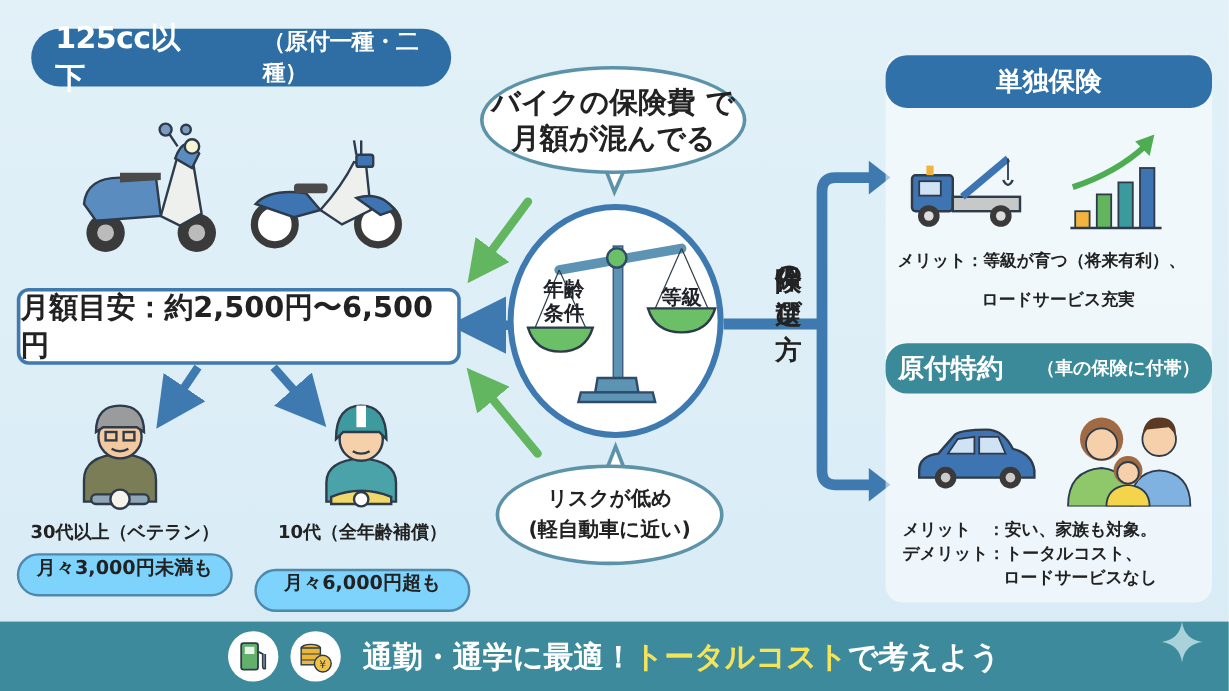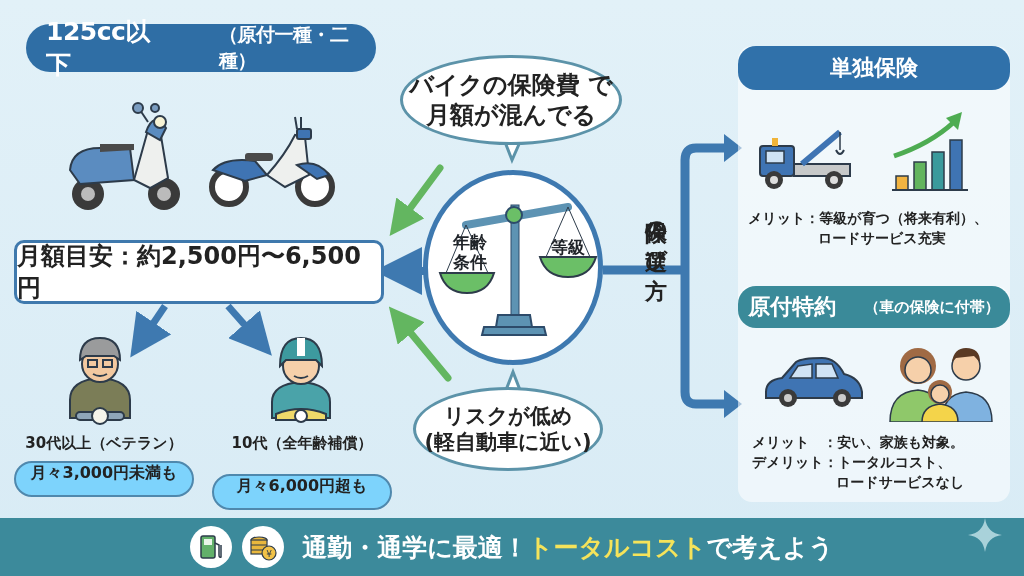--- a/index.html
+++ b/index.html
@@ -24,21 +24,21 @@
     background: #fff; border: 3px solid #3f79ad; border-radius: 10px;
     display: flex; align-items: center; justify-content: center;
     font-weight: bold; font-size: 24px; color: #222;
   }
   .bubble {
     background: #fff; border: 3px solid #5c93a9; border-radius: 50%;
     display: flex; flex-direction: column; align-items: center; justify-content: center;
     font-weight: bold; text-align: center; color: #222;
   }
   .bubble-top { left: 400px; top: 55px; width: 222px; height: 90px; font-size: 24px; line-height: 30px; }
-  .bubble-bot { left: 413px; top: 387px; width: 190px; height: 84px; font-size: 21px; line-height: 26px; }
+  .bubble-bot { left: 413px; top: 387px; width: 190px; height: 84px; font-size: 17px; line-height: 26px; }
   .scale-circle {
     left: 423px; top: 170px; width: 180px; height: 195px;
     border: 5px solid #3e79b0; border-radius: 50%; background: #fff;
   }
   .vert-label {
     left: 641px; top: 205px; width: 30px;
     writing-mode: vertical-rl; font-weight: bold; font-size: 22px; color: #222;
     letter-spacing: 1px;
   }
   .card {
@@ -221,21 +221,21 @@
     <rect x="6" y="66" width="12" height="14" fill="#f2b441" stroke="#2d3b4a" stroke-width="1.5"></rect>
     <rect x="24" y="52" width="12" height="28" fill="#62b45e" stroke="#2d3b4a" stroke-width="1.5"></rect>
     <rect x="42" y="42" width="12" height="38" fill="#3a9a9c" stroke="#2d3b4a" stroke-width="1.5"></rect>
     <rect x="60" y="30" width="12" height="50" fill="#3f74b3" stroke="#2d3b4a" stroke-width="1.5"></rect>
     <line x1="2" y1="80" x2="78" y2="80" stroke="#2d3b4a" stroke-width="2"></line>
     <path d="M4,46 Q40,34 64,12" fill="none" stroke="#4eac52" stroke-width="5"></path>
     <path d="M56,8 L72,2 L68,20 Z" fill="#4eac52"></path>
   </svg>
   <div class="card-text" style="position:absolute;left:10px;top:162px;">
     <span>メリット：</span><span>等級が育つ（将来有利）、</span>
-    <div style="padding-left:70px;">ロードサービス充実</div>
+    <div style="padding-left:70px;margin-top:12px;">ロードサービス充実</div>
   </div>
 </div>
 
 <div class="abs card card2">
   <div class="card-head">
     <span>原付特約</span>
     <span class="sub">（車の保険に付帯）</span>
   </div>
   <svg style="position:absolute;left:24px;top:68px;" width="104" height="58" viewBox="0 0 104 58">
     <path d="M4,38 Q4,26 20,24 L34,8 Q40,4 60,4 Q74,4 82,20 Q98,24 100,38 L100,44 L4,44 Z" fill="#3f74b3" stroke="#2d3b4a" stroke-width="2"></path>

